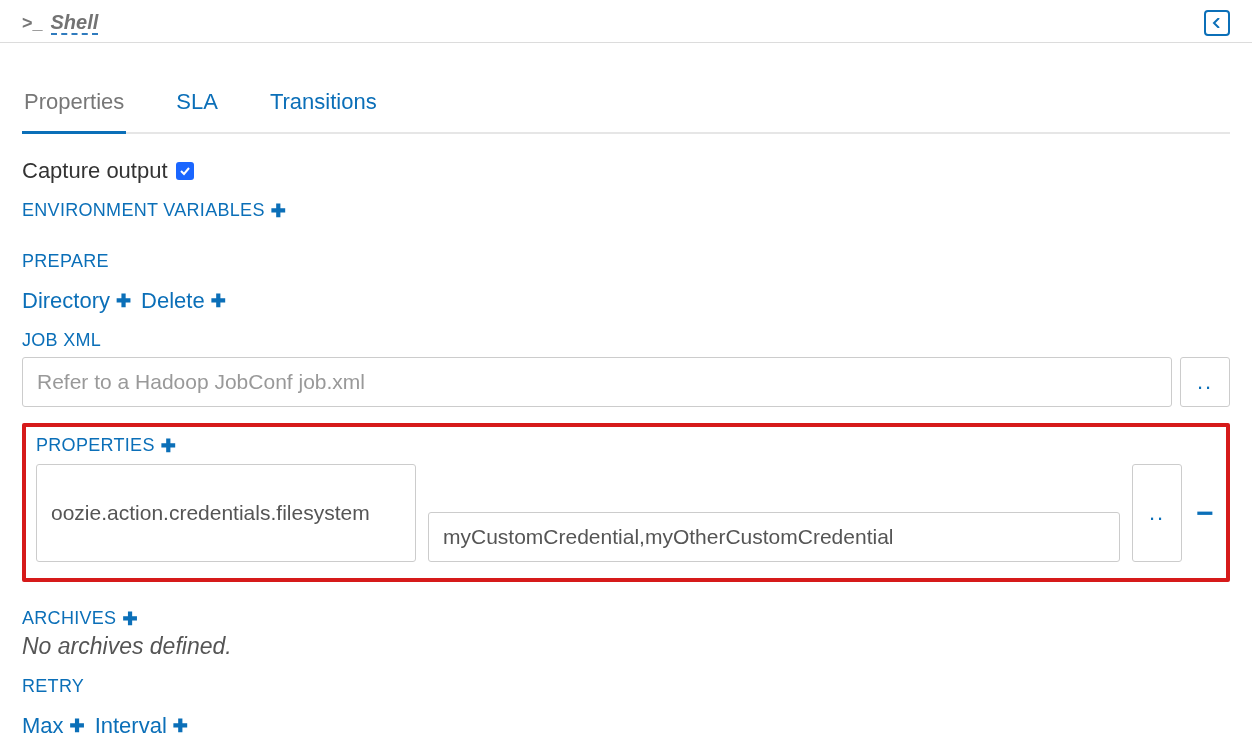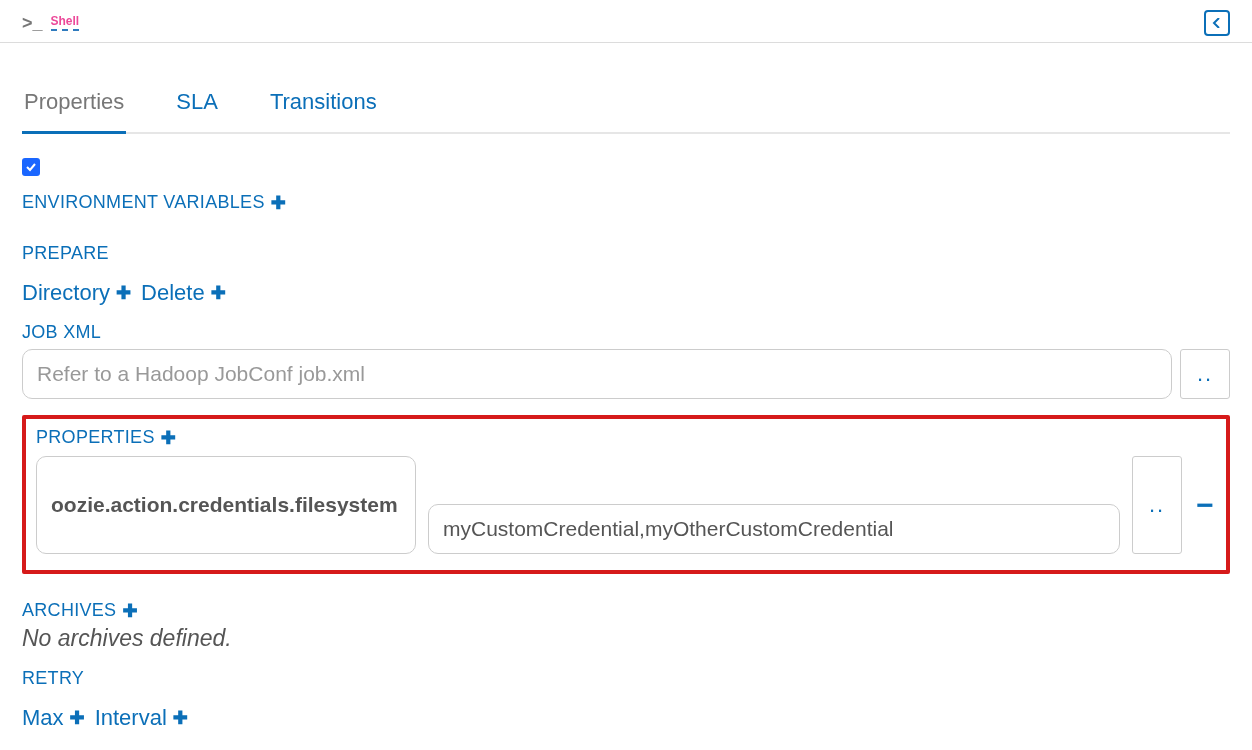--- a/index.html
+++ b/index.html
@@ -32,27 +32,28 @@
     gap: 8px;
     font-size: 20px;
   }
   .prompt-icon {
     color: #777;
     font-weight: 600;
     font-size: 18px;
     line-height: 1;
   }
   .shell-label {
-    color: #ec4899;
+    color: #737373;
     font-weight: 700;
-    font-size: 12px;
+    font-size: 20px;
     border-bottom: 2px dashed #2f7bbe;
     padding-bottom: 0px;
     cursor: pointer;
     line-height: 1.1;
+    font-style: italic;
   }
   .header-right {
     display: flex;
     align-items: center;
   }
   .collapse-btn {
     width: 22px;
     height: 22px;
     border: 2px solid #0b6fb8;
     border-radius: 4px;
@@ -133,21 +134,21 @@
 
   
   .field-row {
     display: flex;
     align-items: stretch;
     gap: 8px;
     margin-top: 6px;
   }
   .text-input {
     border: 1px solid #ccc;
-    border-radius: 10px;
+    border-radius: 3px;
     padding: 12px 14px;
     font-size: 21px;
     color: #555;
     box-sizing: border-box;
     background: #fff;
   }
   .text-input::placeholder { color: #999; }
   .jobxml-input { flex: 1 1 auto; }
   .browse-btn {
     width: 48px;
@@ -179,21 +180,21 @@
     border-radius: 2px;
     padding: 8px 10px 16px 10px;
     margin-top: 16px;
   }
   .prop-inputs {
     display: flex;
     align-items: stretch;
     gap: 12px;
     margin-top: 8px;
   }
-  .prop-key { width: 380px; font-weight: bold; }
+  .prop-key { width: 380px; }
   .prop-val { flex: 1 1 auto; margin-top: 48px; }
 
   .archives-empty {
     font-style: italic;
     color: #555;
     font-size: 23px;
     margin-top: 4px;
   }
 
   
@@ -232,20 +233,21 @@
     <div class="content">
 
     <div class="tabs">
       <div class="tab active">Properties</div>
       <div class="tab">SLA</div>
       <div class="tab">Transitions</div>
     </div>
 
     <div class="section">
       <div class="inline-row">
+        <span class="plain-label">Capture output</span>
         <span class="chk">
           <svg width="12" height="12" viewBox="0 0 12 12">
             <path d="M2 6 L5 9 L10 3" fill="none" stroke="#fff" stroke-width="2"></path>
           </svg>
         </span>
       </div>
       <div class="section-heading small-gap">
         <span>ENVIRONMENT VARIABLES</span>
         <span class="plus-icon">✚</span>
       </div>

